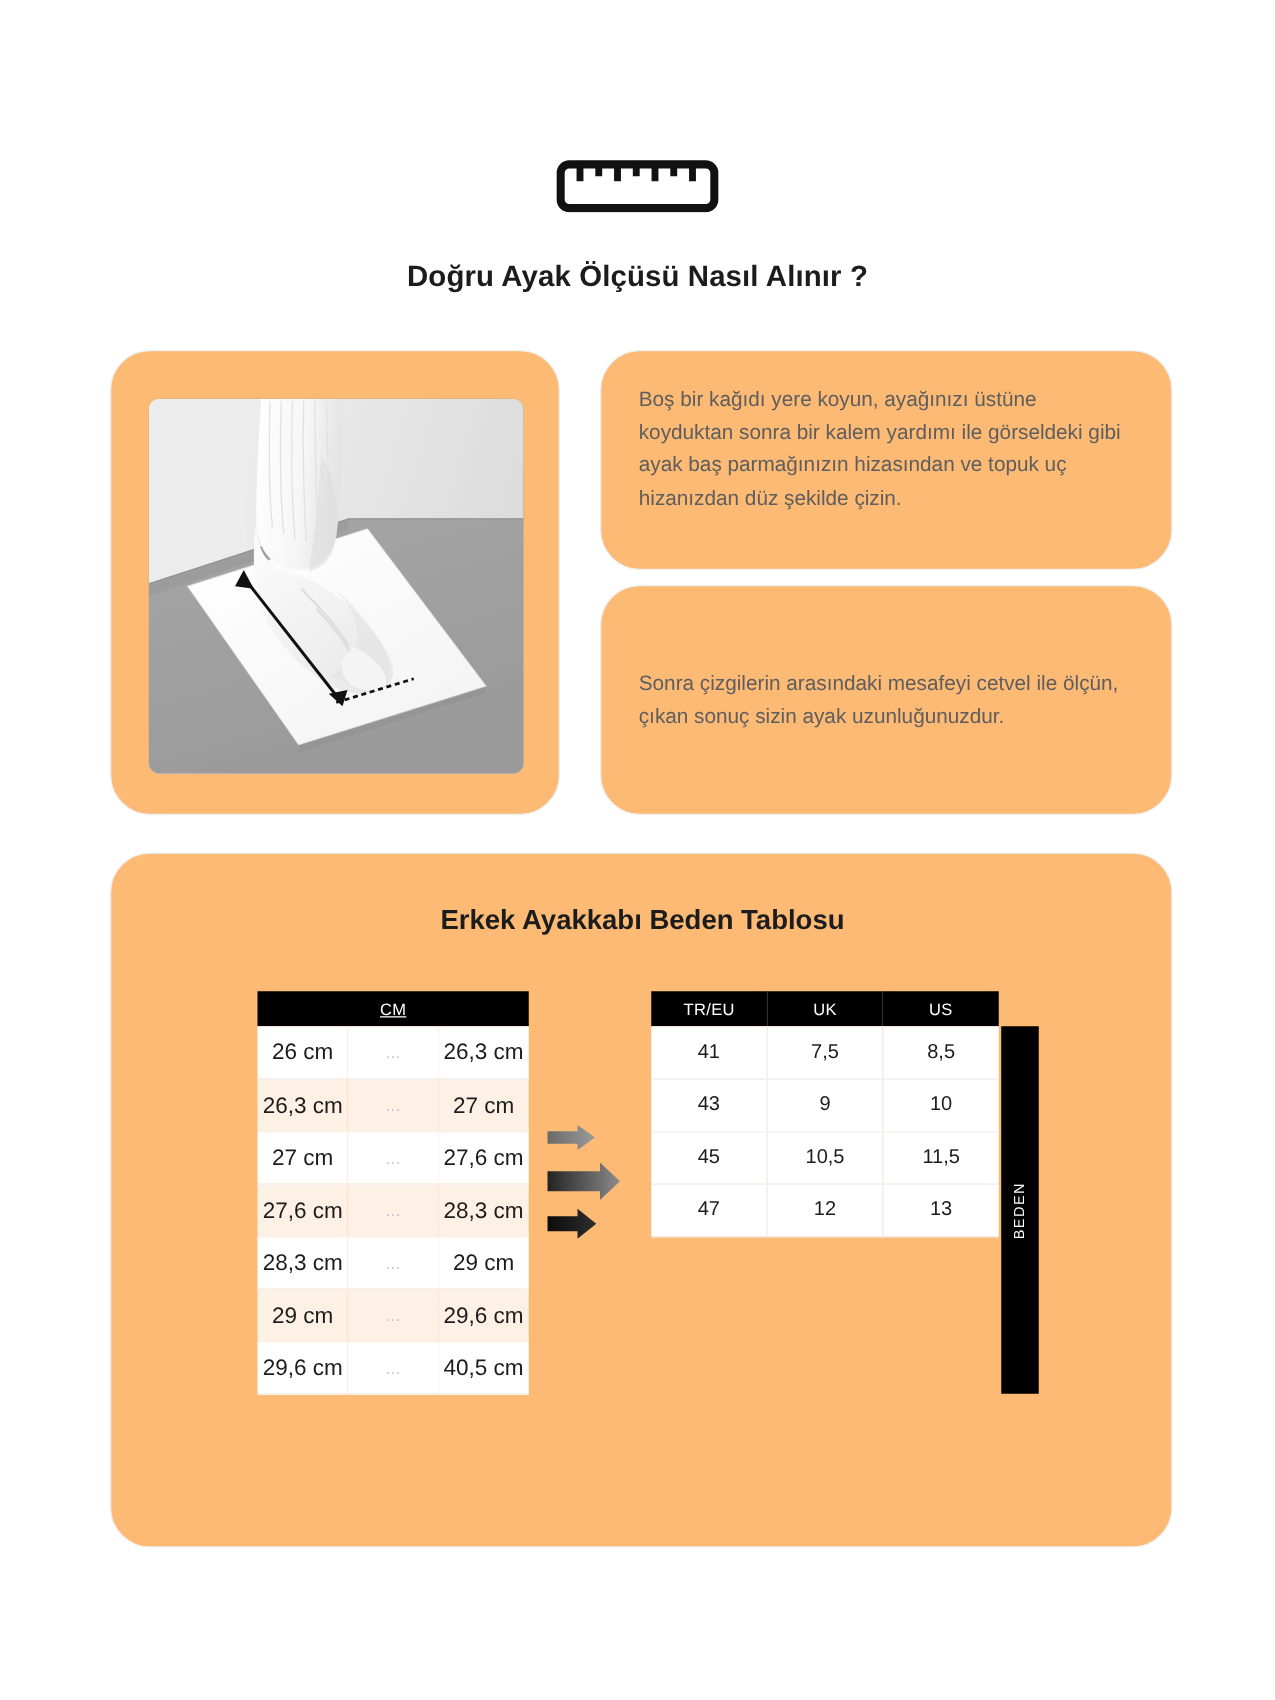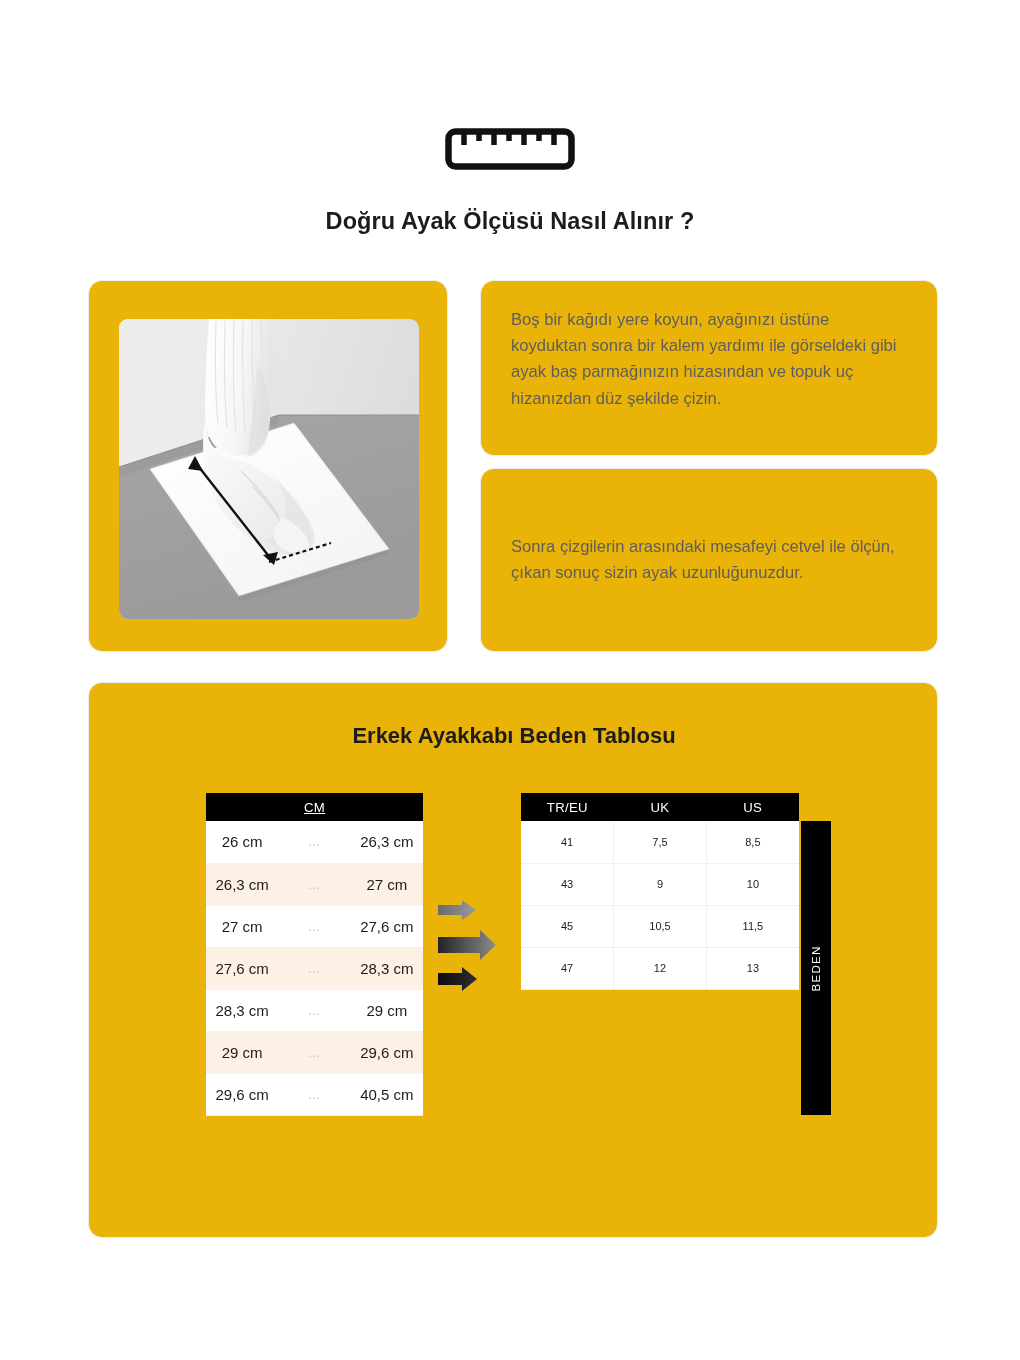--- a/index.html
+++ b/index.html
@@ -45,23 +45,23 @@
 
   
   .top-section {
     position: absolute;
     left: 88px; top: 280px;
     width: 850px;
     height: 372px;
   }
 
   .card {
-    background: #eab308;
+    background: #fdba74;
     border: 1.4px solid #eeeeee;
-    border-radius: 14px;
+    border-radius: 32px;
   }
 
   .photo-card {
     position: absolute;
     left: 0; top: 0;
     width: 360px;
     height: 372px;
   }
 
   .photo-frame {
@@ -132,21 +132,21 @@
     font-size: 13.2px;
     font-weight: normal;
     height: 28px;
     text-align: center;
     letter-spacing: 0.3px;
     text-decoration: underline;
   }
 
   .cm-table td {
     height: 42px;
-    font-size: 15px;
+    font-size: 18px;
     color: #1c1c1c;
     text-align: center;
     border-bottom: 1px solid #f1f1f1;
   }
 
   .cm-table tr:last-child td { border-bottom: 1px solid #f1f1f1; }
 
   .cm-table td.sep {
     color: #c2c2c2;
     font-size: 13px;
@@ -178,21 +178,21 @@
     color: #ffffff;
     font-size: 13.2px;
     font-weight: normal;
     height: 28px;
     text-align: center;
     letter-spacing: 0.3px;
   }
 
   .size-table td {
     height: 42px;
-    font-size: 11px;
+    font-size: 16px;
     color: #1c1c1c;
     text-align: center;
     border-bottom: 1px solid #f1f1f1;
     border-right: 1px solid #f1f1f1;
   }
 
   .size-table td:last-child { border-right: none; }
 
   
   .beden-bar {

